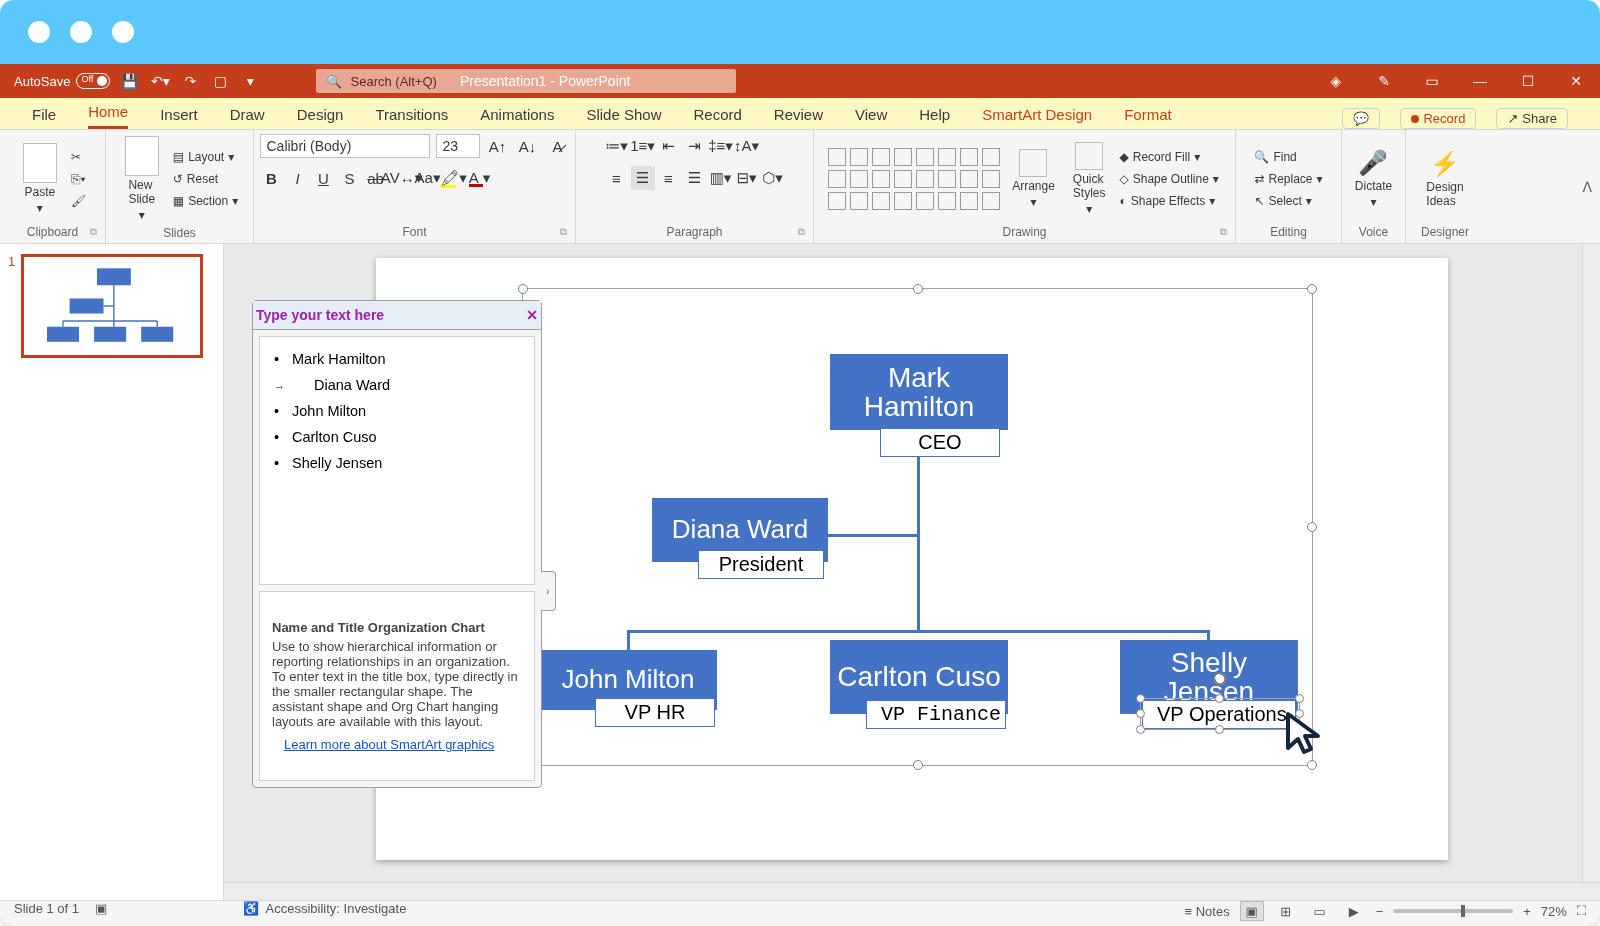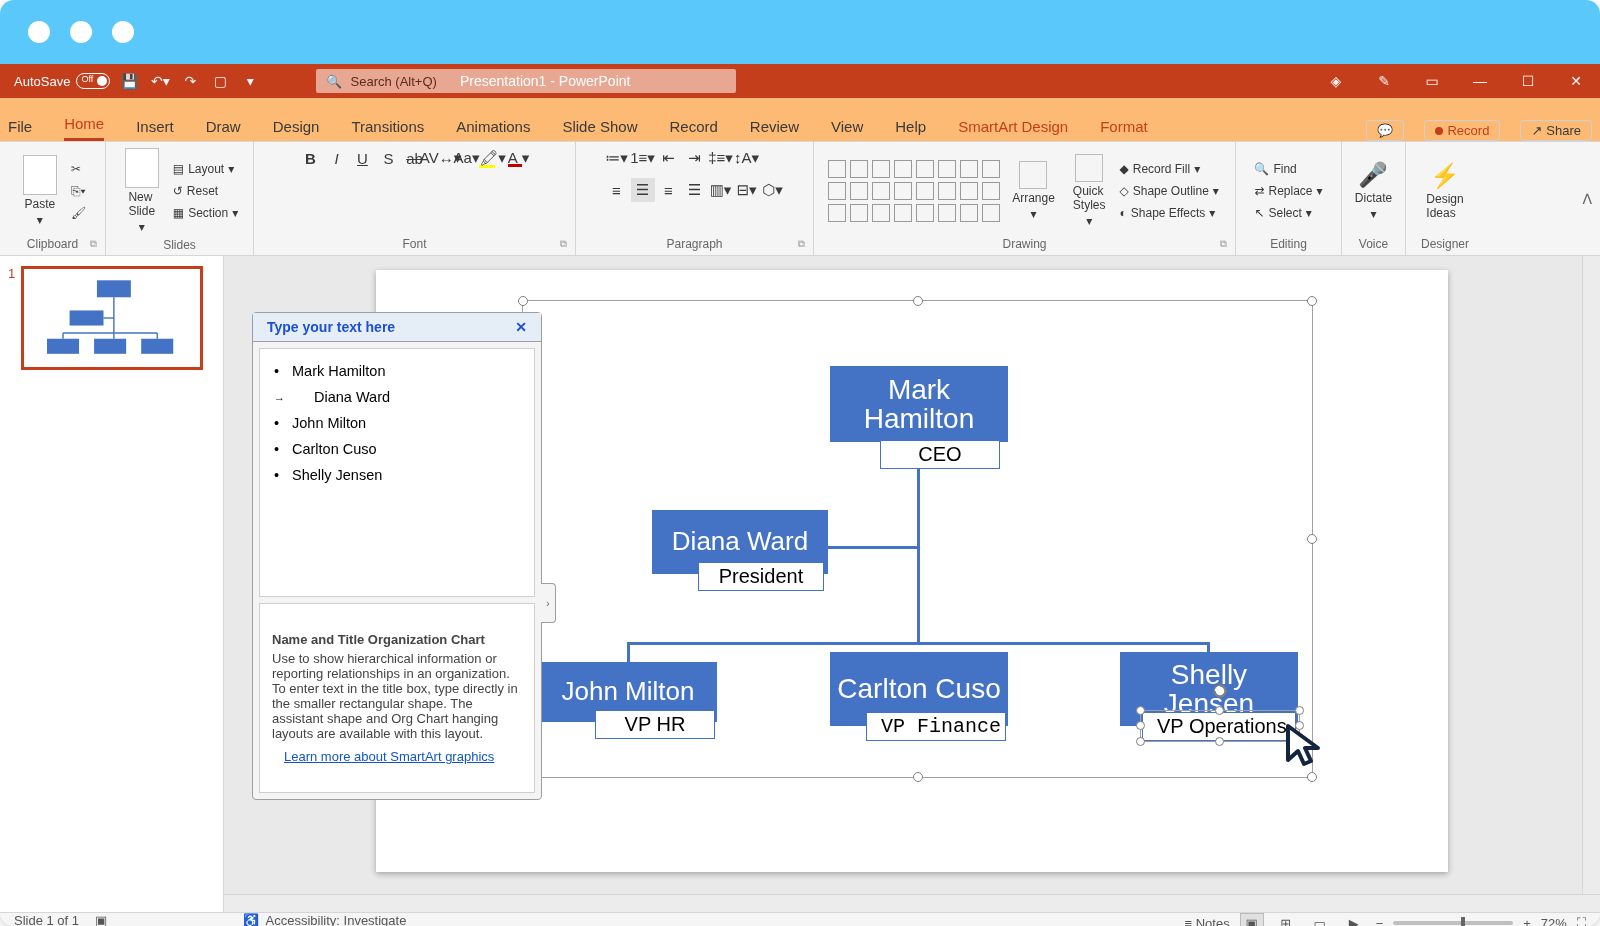--- a/index.html
+++ b/index.html
@@ -12,21 +12,21 @@
 .qat-bar { height: 34px; background: #c43e1c; display: flex; align-items: center; color: #fff; padding: 0 14px; }
 .qat-left { display: flex; align-items: center; gap: 10px; }
 .autosave-chip { display: flex; align-items: center; gap: 6px; font-size: 13px; }
 .autosave-toggle { width: 34px; height: 16px; border: 1.5px solid #fff; border-radius: 10px; position: relative; }
 .autosave-toggle::after { content: ''; position: absolute; right: 2px; top: 1.5px; width: 10px; height: 10px; border-radius: 50%; background: #fff; }
 .qat-btn { width: 20px; height: 20px; display: inline-flex; align-items: center; justify-content: center; font-size: 14px; opacity: .95; }
 .qat-title { position: absolute; left: 50%; transform: translateX(-340px); font-size: 14px; }
 .search-box { margin-left: 56px; width: 420px; height: 24px; background: #e8a793; border-radius: 2px; display: flex; align-items: center; padding: 0 10px; font-size: 13px; color: #5d2a18; gap: 8px; }
 .qat-right { margin-left: auto; display: flex; align-items: center; gap: 28px; font-size: 14px; }
 
-.tab-strip { height: 44px; background: #fdba74; border-bottom: 1px solid #d6d6d6; display: flex; align-items: flex-end; padding: 0 8px; gap: 32px; font-size: 15px; color: #3a3a3a; }
+.tab-strip { height: 32px; background: #fef9c3; border-bottom: 1px solid #d6d6d6; display: flex; align-items: flex-end; padding: 0 32px; gap: 32px; font-size: 15px; color: #3a3a3a; }
 .tab { padding: 4px 0 6px; }
 .tab.active { color: #c43e1c; border-bottom: 3px solid #c43e1c; font-weight: 400; }
 .tab.ctx { color: #c43e1c; }
 .tab-right { margin-left: auto; display: flex; gap: 20px; align-items: center; }
 .share-btn, .rec-btn, .cmt-btn { border: 1px solid #d0d0d0; border-radius: 4px; padding: 2px 10px; font-size: 13px; display: flex; align-items: center; gap: 4px; }
 .rec-btn { color: #c43e1c; }
 .rec-dot { width: 8px; height: 8px; border-radius: 50%; background: #c43e1c; }
 
 .ribbon { height: 114px; background: #f5f5f5; border-bottom: 1px solid #d6d6d6; display: flex; font-size: 13px; color: #3a3a3a; }
 .rgroup { border-right: 1px solid #d6d6d6; padding: 4px 8px 2px; display: flex; flex-direction: column; align-items: center; }
@@ -47,21 +47,21 @@
 .thumb-pane { width: 224px; background: #fff; border-right: 1px solid #d6d6d6; padding: 10px 8px; }
 .thumb-row { display: flex; gap: 6px; }
 .thumb-num { font-size: 13px; color: #c43e1c; }
 .thumb { width: 182px; height: 104px; border: 3px solid #c43e1c; background: #fff; position: relative; }
 .thumb svg { width: 100%; height: 100%; }
 
 .canvas-area { flex: 1; position: relative; display: flex; align-items: flex-start; justify-content: center; overflow: hidden; }
 .slide { width: 1072px; height: 602px; background: #fff; box-shadow: 0 2px 6px rgba(0,0,0,.3); margin-top: 14px; position: relative; }
 
 .smart-pane { position: absolute; left: 28px; top: 56px; width: 290px; height: 488px; background: #f4f4f4; border: 1px solid #9e9e9e; border-radius: 4px; display: flex; flex-direction: column; font-size: 14px; }
-.sp-header { background: #e5eef7; border-bottom: 1px solid #9e9e9e; padding: 6px 14px; display: flex; justify-content: space-between; color: #1d4ed8; font-weight: 600; font-size: 14px; }
+.sp-header { background: #e5eef7; border-bottom: 1px solid #9e9e9e; padding: 6px 3px; display: flex; justify-content: space-between; color: #a21caf; font-weight: 600; font-size: 14px; }
 .sp-body { flex: 1; background: #fff; border: 1px solid #cfcfcf; margin: 6px; padding: 10px 14px; }
 .sp-body ul { list-style: none; }
 .sp-body li { padding: 4px 0 6px 18px; position: relative; font-size: 14.5px; }
 .sp-body li::before { content: '•'; position: absolute; left: 0; }
 .sp-body li.assist::before { content: '→'; font-size: 11px; top: 6px; }
 .sp-body li.assist { padding-left: 40px; }
 .sp-desc { margin: 0 6px 6px; border: 1px solid #cfcfcf; background: #fff; padding: 28px 12px; font-size: 13px; color: #444; }
 .sp-desc b { display: block; margin-bottom: 4px; }
 .sp-desc a { color: #1155cc; text-decoration: underline; display: inline-block; margin-top: 8px; margin-left: 12px; }
 .sp-handle { position: absolute; right: -15px; top: 270px; width: 15px; height: 40px; background: #f4f4f4; border: 1px solid #9e9e9e; border-left: none; border-radius: 0 4px 4px 0; display: flex; align-items: center; justify-content: center; font-size: 10px; color: #666; }
@@ -186,20 +186,31 @@
           <div class="mini">▤ <span>Layout</span>▾</div>
           <div class="mini">↺ <span>Reset</span></div>
           <div class="mini">▦ <span>Section</span>▾</div>
         </div>
       </div>
       <div class="rgroup-label">Slides</div>
     </div>
 
     <div class="rgroup" style="width:322px;">
       <div class="rgroup-body" style="flex-direction:column;align-items:flex-start;gap:8px;">
+        <div style="display:flex;gap:6px;align-items:center;">
+          <div class="combo" style="width:170px;">
+              <span>Calibri (Body)</span>
+            </div>
+          <div class="combo" style="width:44px;">
+              <span>23</span>
+            </div>
+          <span class="fmt-btn">A↑</span>
+          <span class="fmt-btn">A↓</span>
+          <span class="fmt-btn">A̷</span>
+        </div>
         <div style="display:flex;gap:2px;align-items:center;">
           <span class="fmt-btn">
               <b>B</b>
             </span>
           <span class="fmt-btn">
               <i>I</i>
             </span>
           <span class="fmt-btn">
               <u>U</u>
             </span>

